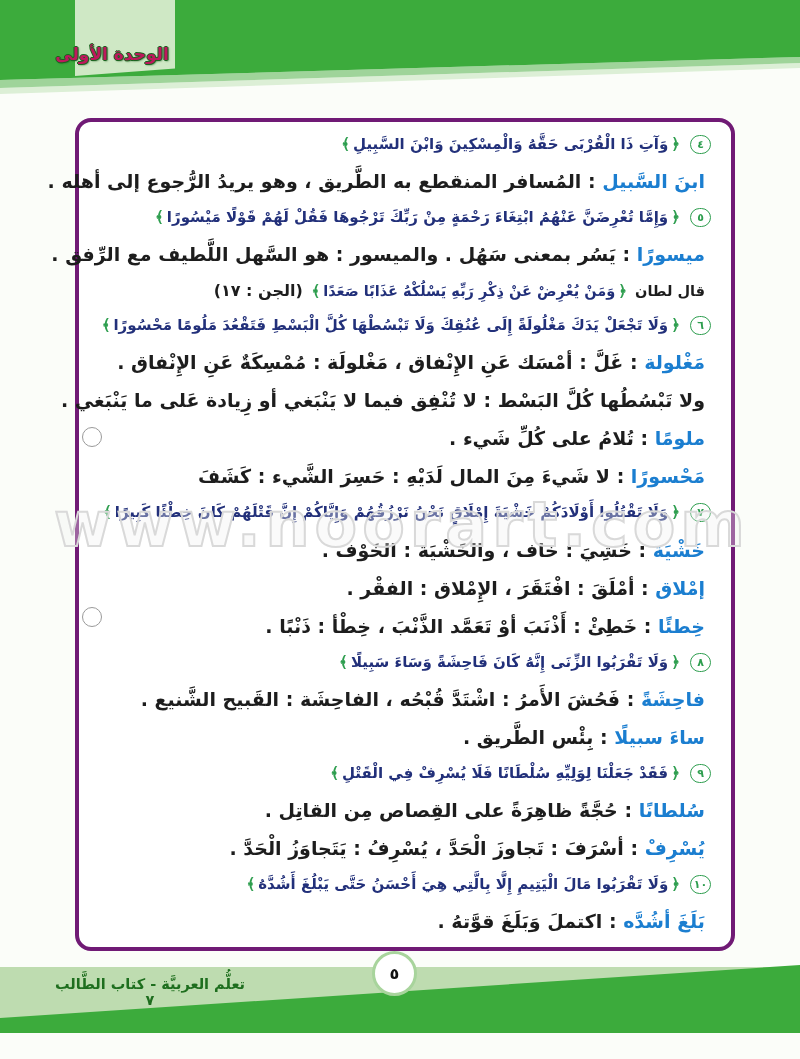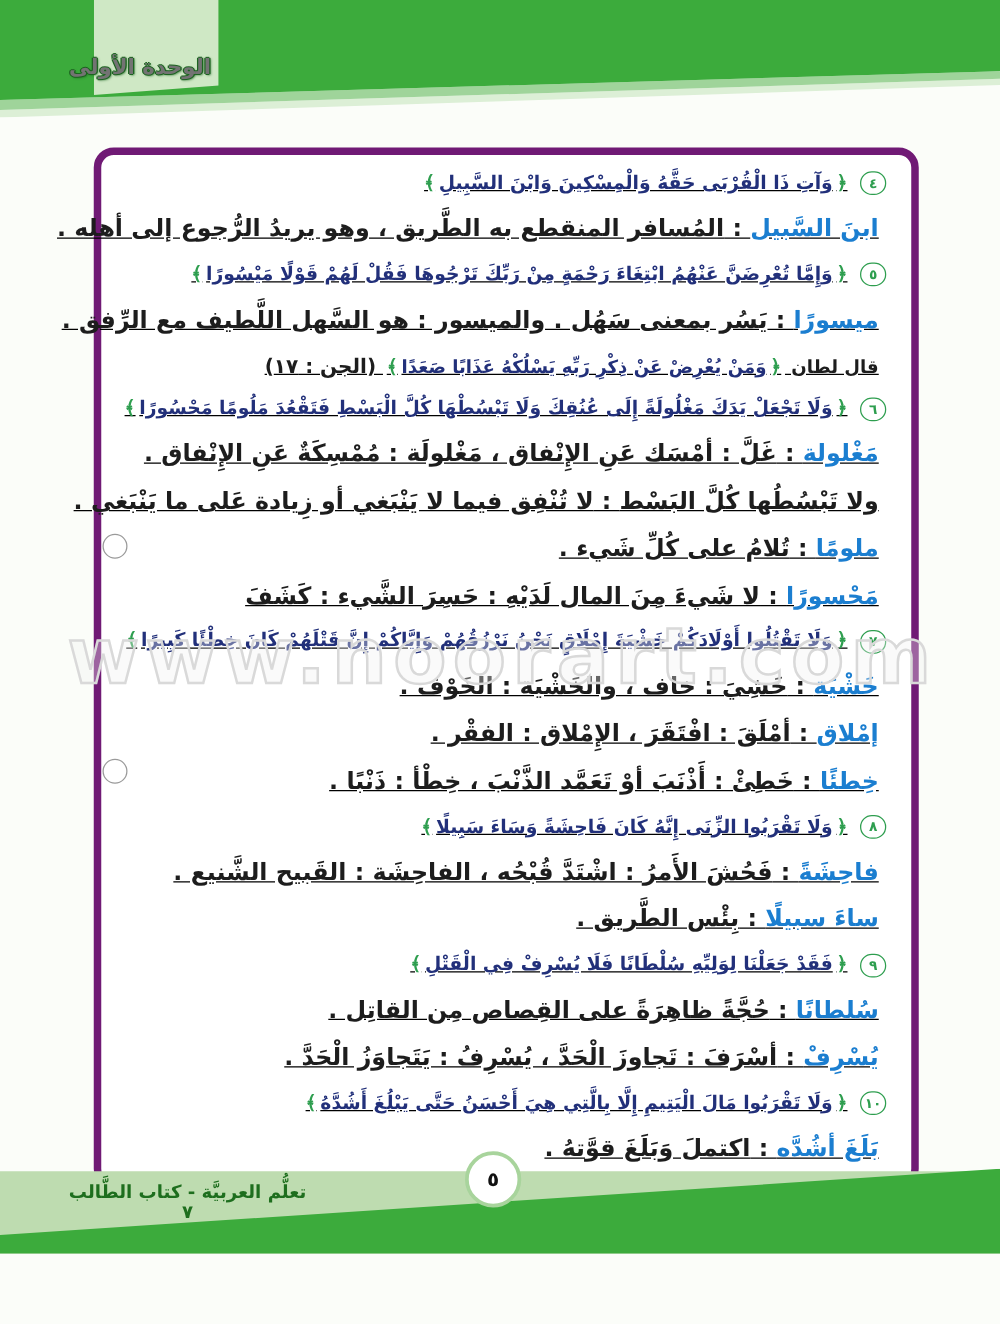--- a/index.html
+++ b/index.html
@@ -30,30 +30,30 @@
     z-index:0;
   }
   .unit-tab{
     position:absolute;left:75px;top:0;width:100px;height:76px;
     background:#cfe8c5;
     clip-path:polygon(0 0,100% 0,100% 90%,0 100%);
     z-index:3;
   }
   .unit-label{
     position:absolute;left:42px;top:44px;width:140px;z-index:4;
-    color:#737373;font-weight:bold;font-size:17px;text-align:center;
+    color:#be185d;font-weight:bold;font-size:17px;text-align:center;
     text-shadow:-1px 0 0 #1c6420,1px 0 0 #1c6420,0 -1px 0 #1c6420,0 1px 0 #1c6420,1px 1px 2px #1c6420;
     direction:rtl;
   }
 
   
   .card{
     position:absolute;left:75px;top:118px;width:660px;height:833px;
-    background:#ffffff;border:6px solid #701a75;border-radius:16px;
-    z-index:1;box-sizing:border-box;text-decoration:underline;
+    background:#ffffff;border:4px solid #701a75;border-radius:16px;
+    z-index:1;box-sizing:border-box;
   }
   .card-content{
     direction:rtl;height:100%;box-sizing:border-box;
     padding:13px 20px 15px 18px;
     display:flex;flex-direction:column;justify-content:space-between;
   }
   .line{white-space:nowrap;text-align:right;font-weight:bold;color:#1d1d1d;}
   .line.verse{font-size:15px;}
   .line.def{font-size:19px;padding-right:6px;}
   .line.quote{font-size:14.5px;padding-right:6px;}
@@ -86,21 +86,21 @@
 
   
   .hole{
     position:absolute;width:20px;height:20px;border-radius:50%;
     background:#ffffff;border:1px solid #9a9a9a;z-index:6;box-sizing:border-box;
   }
   .hole.h1{left:82px;top:427px;}
   .hole.h2{left:82px;top:607px;}
 
   
-  .footer{position:absolute;left:0;top:904px;width:680px;height:99px;z-index:2;}
+  .footer{position:absolute;left:0;top:934px;width:680px;height:99px;z-index:2;}
   .footer-band{
     position:absolute;left:0;top:33px;width:800px;height:66px;
     background:#bedcb0;
   }
   .footer-wedge{
     position:absolute;left:0;top:0;width:800px;height:99px;
     background:#3cab3c;
     clip-path:polygon(0 84px,800px 31px,800px 99px,0 99px);
   }
   .footer-text{

